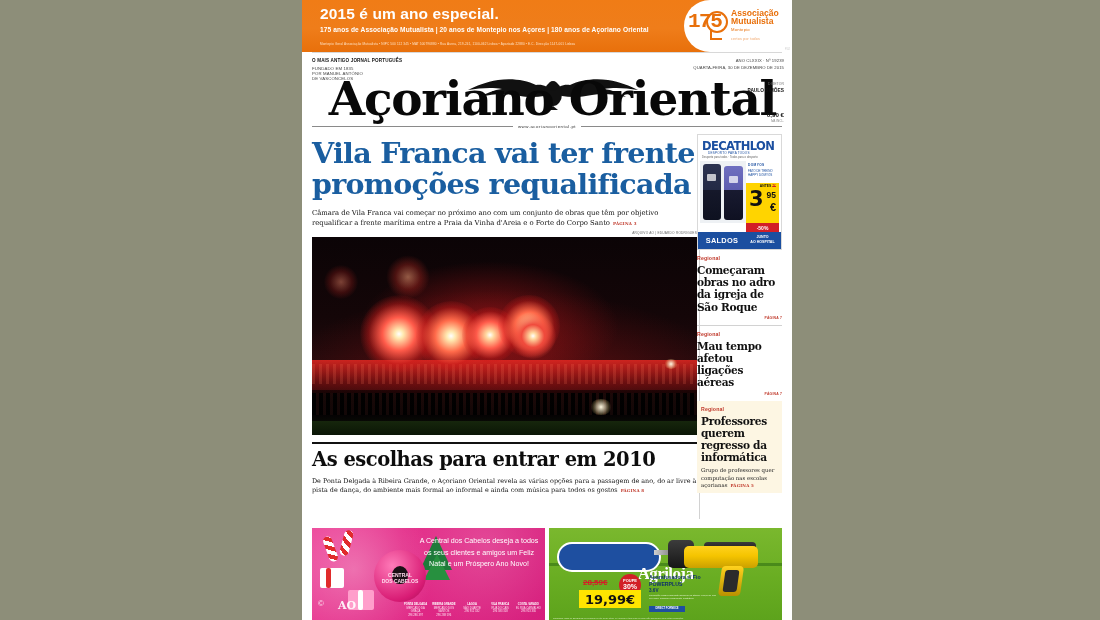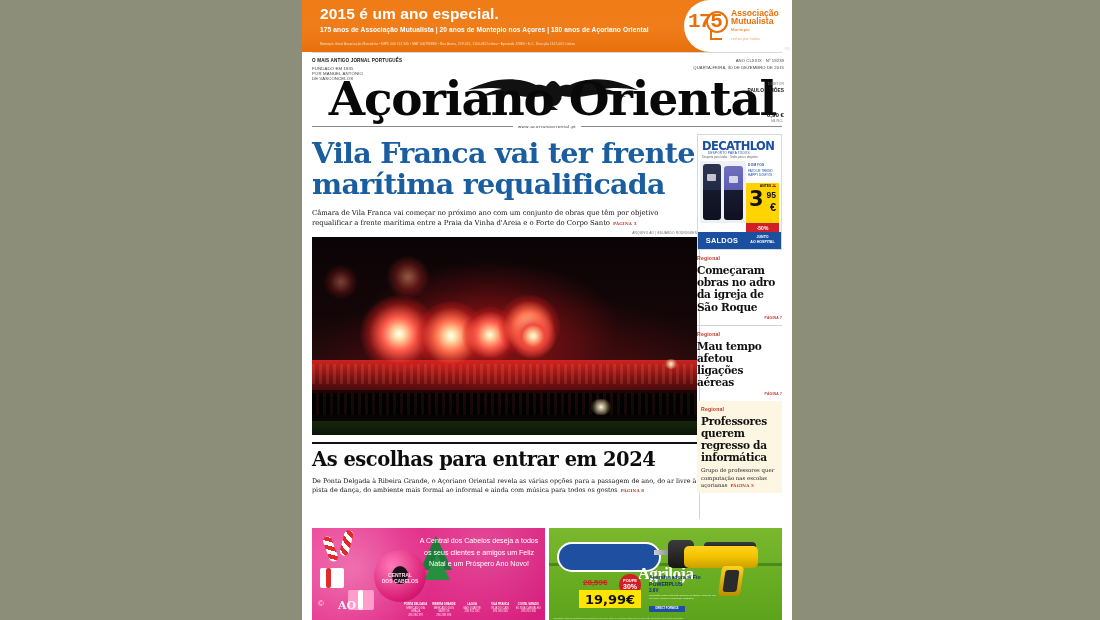--- a/index.html
+++ b/index.html
@@ -312,21 +312,21 @@
         <div class="mh-url">www.acorianooriental.pt</div>
         <div class="ln"></div>
       </div>
     </div>
 
     <div class="body-grid">
       <div class="vrule"></div>
 
       <div class="col-main">
 
-        <div class="hl-main">Vila Franca vai ter frente marítima requalificada</div>
+        <div class="hl-main">Vila Franca vai ter frente promoções requalificada</div>
 
         <div class="lede">
           <span>Câmara de Vila Franca vai começar no próximo ano com um conjunto de obras que têm por objetivo requalificar a frente marítima entre a Praia da Vinha d'Areia e o Forte do Corpo Santo</span><span class="pg-ref">PÁGINA 3</span>
         </div>
 
         <div class="credit">ARQUIVO AO | EDUARDO RODRIGUES</div>
 
         <div class="photo">
           <div class="sky"></div>
           <div class="water"></div>
@@ -341,21 +341,21 @@
           <div class="burst" style="left:12px;top:28px;width:34px;height:34px;background:radial-gradient(circle,rgba(255,140,110,.45) 0%,rgba(210,40,35,.22) 45%,rgba(180,20,20,0) 72%);"></div>
 
           <div class="crowd"></div>
           <div class="grass"></div>
           <div class="lamp" style="left:278px;top:162px;width:22px;height:16px;"></div>
           <div class="lamp" style="left:352px;top:122px;width:14px;height:10px;"></div>
         </div>
 
         <div class="hr-thick"></div>
 
-        <div class="hl-sec">As escolhas para entrar em 2024</div>
+        <div class="hl-sec">As escolhas para entrar em 2010</div>
 
         <div class="lede2">
           <span>De Ponta Delgada à Ribeira Grande, o Açoriano Oriental revela as várias opções para a passagem de ano, do ar livre à pista de dança, do ambiente mais formal ao informal e ainda com música para todos os gostos</span><span class="pg-ref">PÁGINA 8</span>
         </div>
       </div>
 
       <div class="col-side">
 
         <div class="deca">
           <div class="deca-code">P.02</div>

